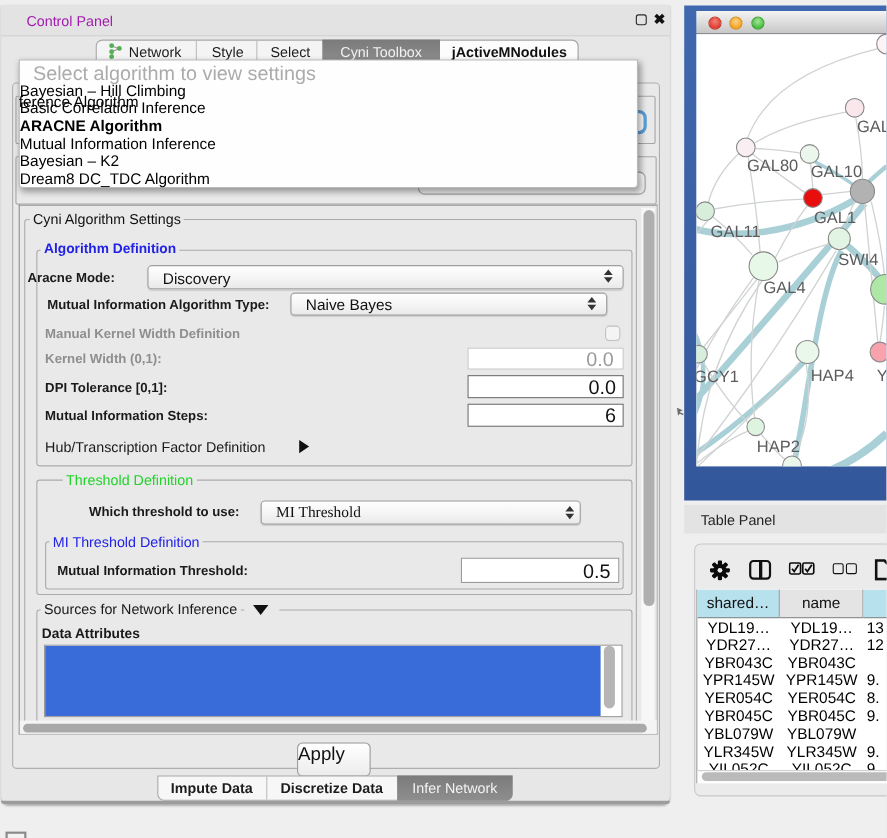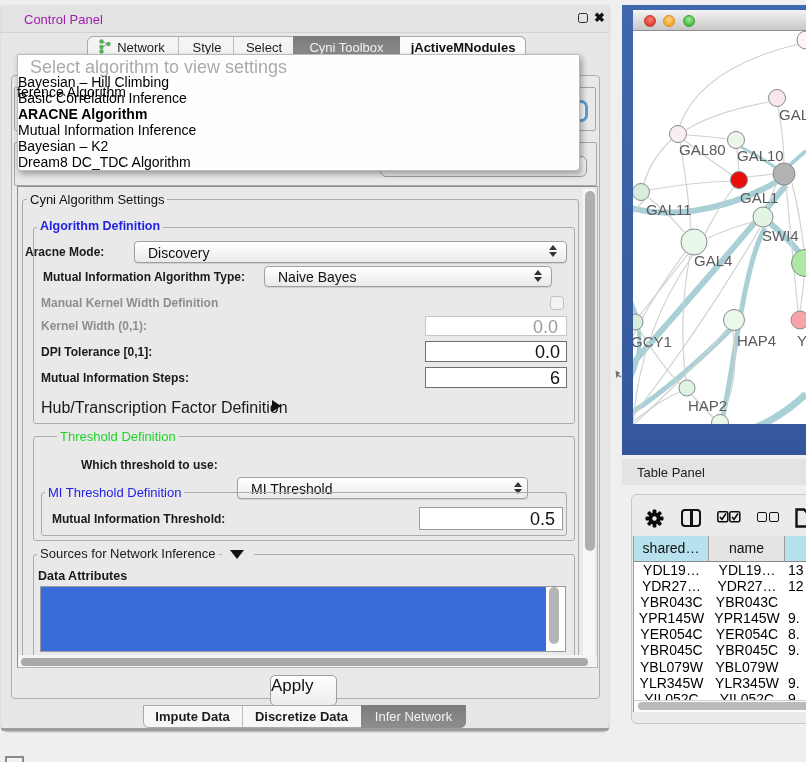--- a/index.html
+++ b/index.html
@@ -76,28 +76,28 @@
 
 <div class="blab" style="left:41px;top:319px;color:#8E8E8E;">Kernel Width (0,1):</div>
 <div class="tf" style="left:425px;top:316px;width:142px;height:20px;border:1px solid #C6C6C6;color:#9A9A9A;line-height:20px;padding-right:8px;box-sizing:border-box;">0.0</div>
 
 <div class="blab" style="left:41px;top:345px;">DPI Tolerance [0,1]:</div>
 <div class="tf" style="left:425px;top:341px;width:142px;height:21px;border:1px solid #6F6F6F;line-height:21px;padding-right:6px;box-sizing:border-box;">0.0</div>
 
 <div class="blab" style="left:41px;top:371px;">Mutual Information Steps:</div>
 <div class="tf" style="left:425px;top:367px;width:142px;height:21px;border:1px solid #6F6F6F;line-height:21px;padding-right:6px;box-sizing:border-box;">6</div>
 
-<div class="abs" style="left:41px;top:399px;font-size:16px;color:#1A1A1A;">Hub/Transcription Factor Definition</div>
+<div class="abs" style="left:41px;top:399px;font-size:13px;color:#1A1A1A;">Hub/Transcription Factor Definition</div>
 <div class="abs" style="left:272px;top:400px;width:0;height:0;border-top:6px solid transparent;border-bottom:6px solid transparent;border-left:9px solid #111;"></div>
 
 <div class="gb" style="left:33px;top:436px;width:540px;height:103px;border-color:#ABABAB;"></div>
 <div class="gbt" style="left:37px;top:430px;color:#21D32A;margin-left:20px;">Threshold Definition</div>
 
 <div class="blab" style="left:81px;top:458px;">Which threshold to use:</div>
-<div class="combo" style="left:237px;top:477px;width:289px;height:20px;">
+<div class="combo" style="left:237px;top:455px;width:289px;height:20px;font-family:Liberation Serif, serif;">
   <span class="ct" style="top:3px;">MI Threshold</span>
   <span class="carr" style="left:276px;top:4px;border-bottom:5px solid #333;"></span>
   <span class="carr" style="left:276px;top:11px;border-top:5px solid #333;"></span>
 </div>
 
 <div class="gb" style="left:41px;top:492px;width:524px;height:42px;border-color:#ABABAB;"></div>
 <div class="gbt" style="left:45px;top:486px;color:#2222E6;">MI Threshold Definition</div>
 
 <div class="blab" style="left:52px;top:512px;">Mutual Information Threshold:</div>
 <div class="tf" style="left:419px;top:507px;width:144px;height:23px;border:1px solid #9B9B9B;line-height:23px;padding-right:7px;box-sizing:border-box;">0.5</div>

